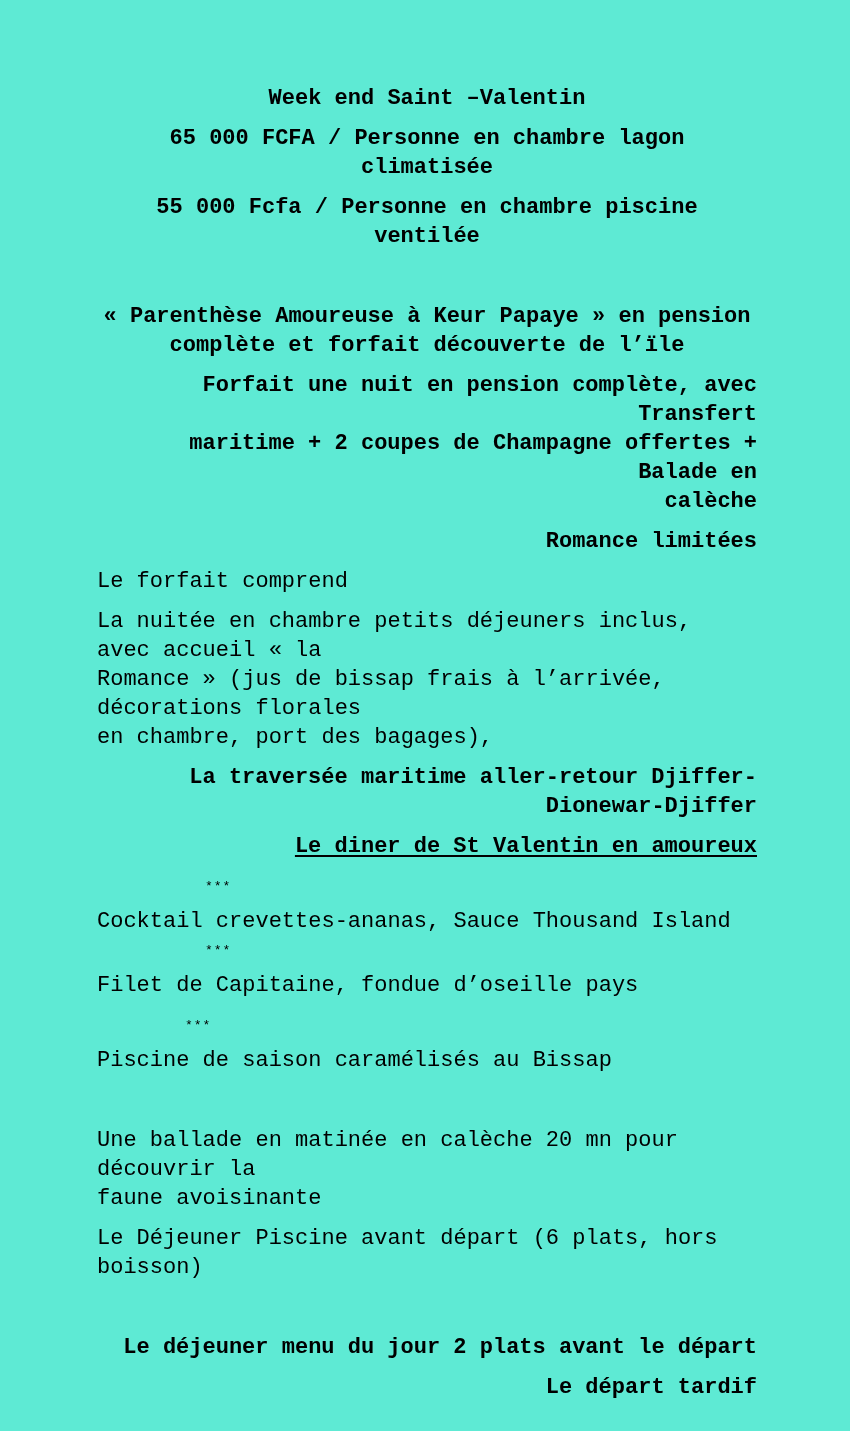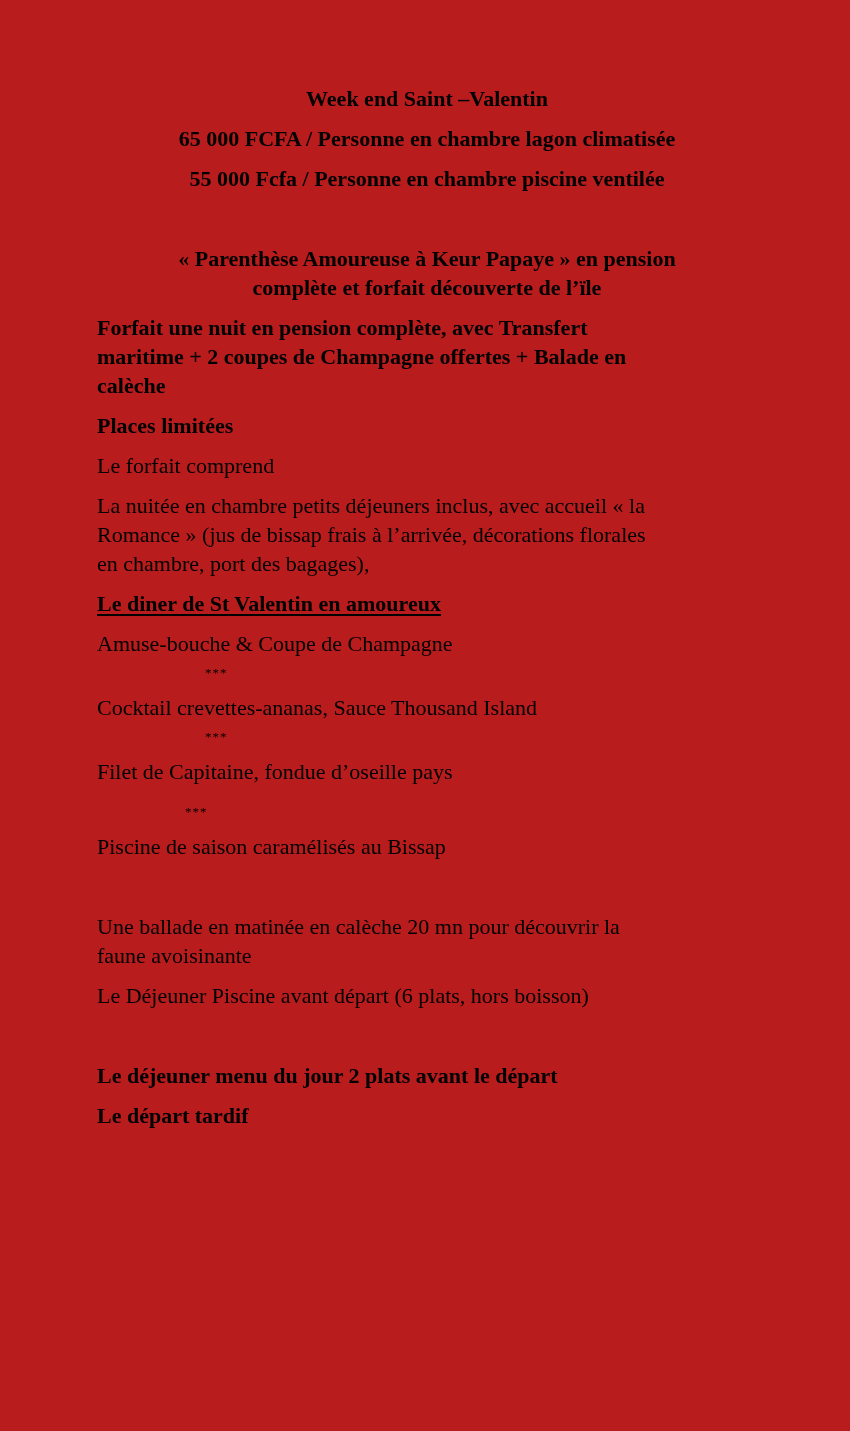--- a/index.html
+++ b/index.html
@@ -19,21 +19,21 @@
     width: 660px;
     padding: 84px 93px 0 97px;
     color: #000000;
     font-size: 22px;
     line-height: 29px;
   }
   .para {
     margin: 0 0 11px 0;
     white-space: pre-wrap;
   }
-  .para.bold { font-weight: bold; }
+  .para.bold { font-weight: bold; text-align: right; }
   .para.center { text-align: center; }
   .para.underline {
     text-decoration: underline;
     text-decoration-thickness: 2px;
     text-underline-offset: 3px;
   }
   .para.tight { margin-bottom: 0; }
   .para.separator {
     font-size: 13px;
     line-height: 29px;
@@ -41,38 +41,38 @@
     margin: 0 0 6px 0;
   }
   .para.spacer {
     height: 29px;
     margin-bottom: 11px;
   }
 </style>
 </head>
 <body>
 
-<div class="page" style="background: #b91c1c; color: rgb(0, 0, 0);">
+<div class="page" style="background: #5eead4; color: rgb(0, 0, 0); font-family: Liberation Mono, monospace;">
   <div class="content">
       <p class="para bold center">Week end Saint –Valentin</p>
       <p class="para bold center">65 000 FCFA / Personne en chambre lagon climatisée</p>
       <p class="para bold center">55 000 Fcfa / Personne en chambre piscine ventilée</p>
       <p class="para spacer"></p>
       <p class="para bold center">« Parenthèse Amoureuse à Keur Papaye » en pension
 complète et forfait découverte de l’ïle</p>
       <p class="para bold">Forfait une nuit en pension complète, avec Transfert
 maritime + 2 coupes de Champagne offertes + Balade en
 calèche</p>
-      <p class="para bold">Places limitées</p>
+      <p class="para bold">Romance limitées</p>
       <p class="para">Le forfait comprend</p>
       <p class="para">La nuitée en chambre petits déjeuners inclus, avec accueil « la
 Romance » (jus de bissap frais à l’arrivée, décorations florales
 en chambre, port des bagages),</p>
+      <p class="para bold">La traversée maritime aller-retour Djiffer-Dionewar-Djiffer</p>
       <p class="para bold underline">Le diner de St Valentin en amoureux</p>
-      <p class="para tight">Amuse-bouche &amp; Coupe de Champagne</p>
       <p class="para separator" style="margin-left: 108px;">***</p>
       <p class="para tight">Cocktail crevettes-ananas, Sauce Thousand Island</p>
       <p class="para separator" style="margin-left: 108px;">***</p>
       <p class="para">Filet de Capitaine, fondue d’oseille pays</p>
       <p class="para separator" style="margin-left: 88px;">***</p>
       <p class="para">Piscine de saison caramélisés au Bissap</p>
       <p class="para spacer"></p>
       <p class="para">Une ballade en matinée en calèche 20 mn pour découvrir la
 faune avoisinante</p>
       <p class="para">Le Déjeuner Piscine avant départ (6 plats, hors boisson)</p>

